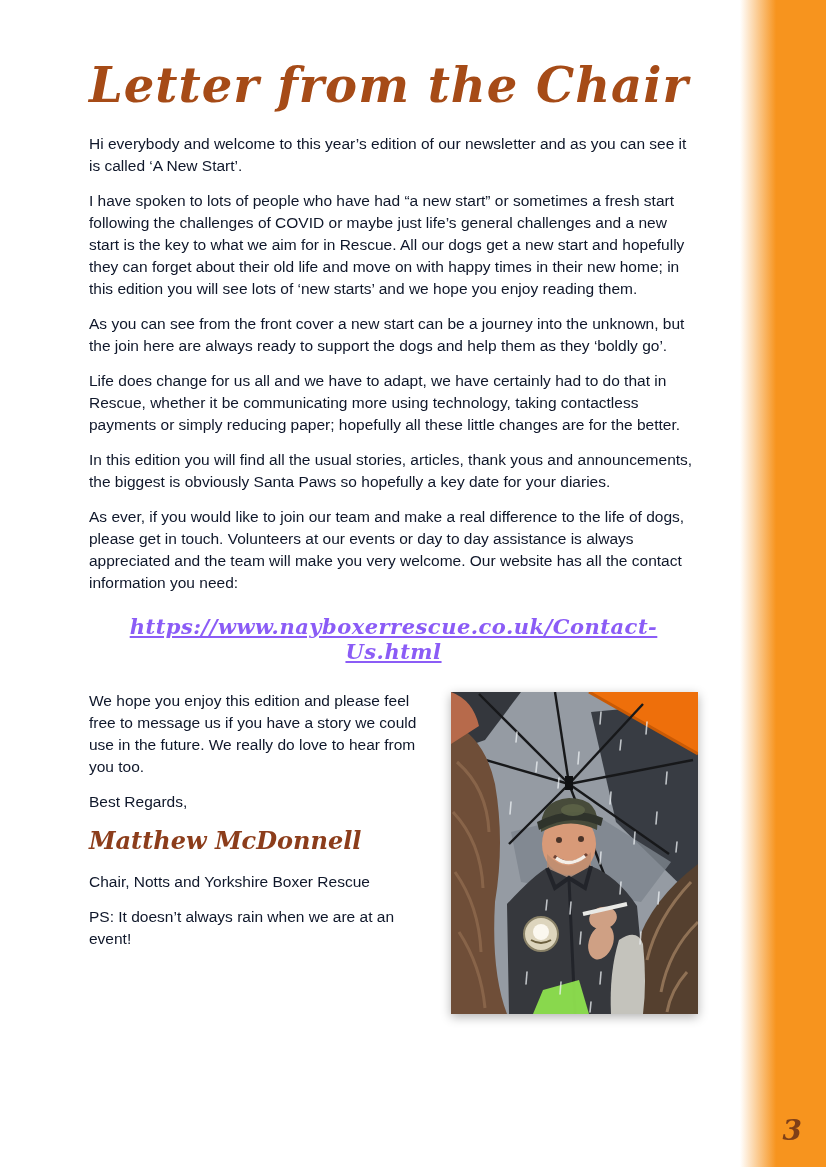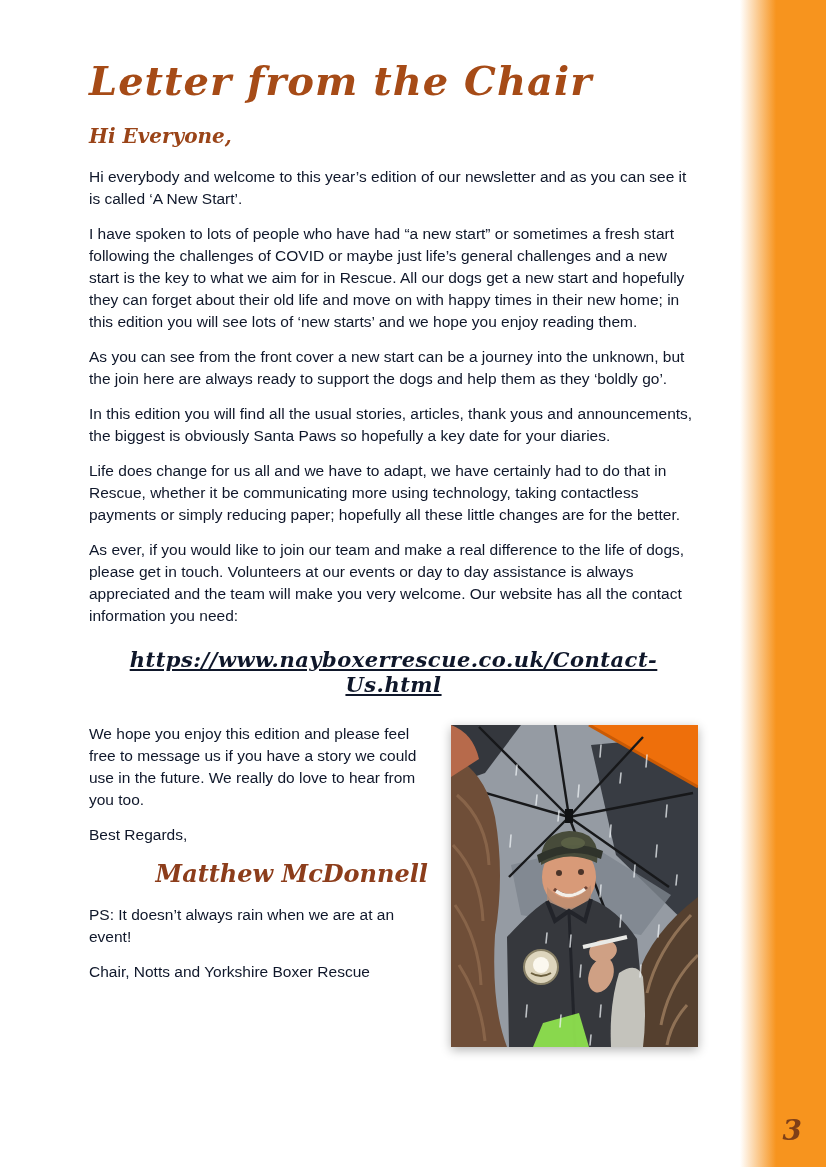--- a/index.html
+++ b/index.html
@@ -20,21 +20,21 @@
   }
   .content {
     position: absolute;
     left: 89px; top: 58px;
     width: 609px;
   }
   .title {
     font-family: "DejaVu Serif", serif;
     font-style: italic;
     font-weight: bold;
-    font-size: 40px;
+    font-size: 48px;
     line-height: 1.15;
     color: #A64B17;
     letter-spacing: 1px;
     margin-bottom: 20px;
   }
   .salutation {
     font-family: "DejaVu Serif", serif;
     font-style: italic;
     font-weight: bold;
     font-size: 20px;
@@ -49,40 +49,39 @@
   }
   .link-row {
     text-align: center;
     margin: 20px 0 24px 0;
   }
   .contact-link {
     font-family: "DejaVu Serif", serif;
     font-style: italic;
     font-weight: bold;
     font-size: 21px;
-    color: #0f172a;
+    color: #8b5cf6;
     text-decoration: underline;
     letter-spacing: 0.5px;
     cursor: pointer;
     margin-top: 15px;
   }
   .bottom-section {
     display: flex;
-    gap: 23px;
+    gap: 32px;
     align-items: flex-start;
   }
   .closing-col { flex: 1; padding-top: 2px; }
   .signature {
     font-family: "DejaVu Serif", serif;
     font-style: italic;
     font-weight: bold;
     font-size: 24px;
     color: #8C3D1B;
     margin: 12px 0 16px 0;
-    text-align: right;
   }
   .photo-frame {
     flex-shrink: 0;
     width: 247px; height: 322px;
     margin-top: 4px;
     box-shadow: 0 3px 10px rgba(0,0,0,0.30);
     background: #8f959d;
   }
   .photo-frame svg { display: block; width: 100%; height: 100%; }
   .page-number {
@@ -96,42 +95,41 @@
   }
 </style>
 </head>
 <body>
 
 <div class="page">
   <div class="accent-band"></div>
 
   <div class="content">
     <h1 class="title">Letter from the Chair</h1>
-    <div class="salutation">Hi Everyone,</div>
 
     <div class="body-text">
       <p>Hi everybody and welcome to this year’s edition of our newsletter and as you can see it is called ‘A New Start’.</p>
       <p>I have spoken to lots of people who have had “a new start” or sometimes a fresh start following the challenges of COVID or maybe just life’s general challenges and a new start is the key to what we aim for in Rescue. All our dogs get a new start and hopefully they can forget about their old life and move on with happy times in their new home; in this edition you will see lots of ‘new starts’ and we hope you enjoy reading them.</p>
       <p>As you can see from the front cover a new start can be a journey into the unknown, but the join here are always ready to support the dogs and help them as they ‘boldly go’.</p>
+      <p>Life does change for us all and we have to adapt, we have certainly had to do that in Rescue, whether it be communicating more using technology, taking contactless payments or simply reducing paper; hopefully all these little changes are for the better.</p>
       <p>In this edition you will find all the usual stories, articles, thank yous and announcements, the biggest is obviously Santa Paws so hopefully a key date for your diaries.</p>
-      <p>Life does change for us all and we have to adapt, we have certainly had to do that in Rescue, whether it be communicating more using technology, taking contactless payments or simply reducing paper; hopefully all these little changes are for the better.</p>
       <p>As ever, if you would like to join our team and make a real difference to the life of dogs, please get in touch. Volunteers at our events or day to day assistance is always appreciated and the team will make you very welcome. Our website has all the contact information you need:</p>
     </div>
 
     <div class="link-row">
       <a class="contact-link">https://www.nayboxerrescue.co.uk/Contact-Us.html</a>
     </div>
 
     <div class="bottom-section">
       <div class="closing-col">
         <p>We hope you enjoy this edition and please feel free to message us if you have a story we could use in the future. We really do love to hear from you too.</p>
         <p>Best Regards,</p>
         <div class="signature">Matthew McDonnell</div>
+        <p>Chair, Notts and Yorkshire Boxer Rescue</p>
         <p>PS: It doesn’t always rain when we are at an event!</p>
-        <p>Chair, Notts and Yorkshire Boxer Rescue</p>
       </div>
 
       <div class="photo-frame">
         <svg viewBox="0 0 247 322" xmlns="http://www.w3.org/2000/svg">
 
           <rect x="0" y="0" width="247" height="322" fill="#959ba3"></rect>
           <polygon points="140,20 247,10 247,210 165,130" fill="#2e3238" opacity="0.9"></polygon>
           <polygon points="0,0 70,0 34,48 0,60" fill="#23262b" opacity="0.85"></polygon>
           <polygon points="60,140 140,120 220,170 190,210 70,190" fill="#7d848d" opacity="0.8"></polygon>
 

